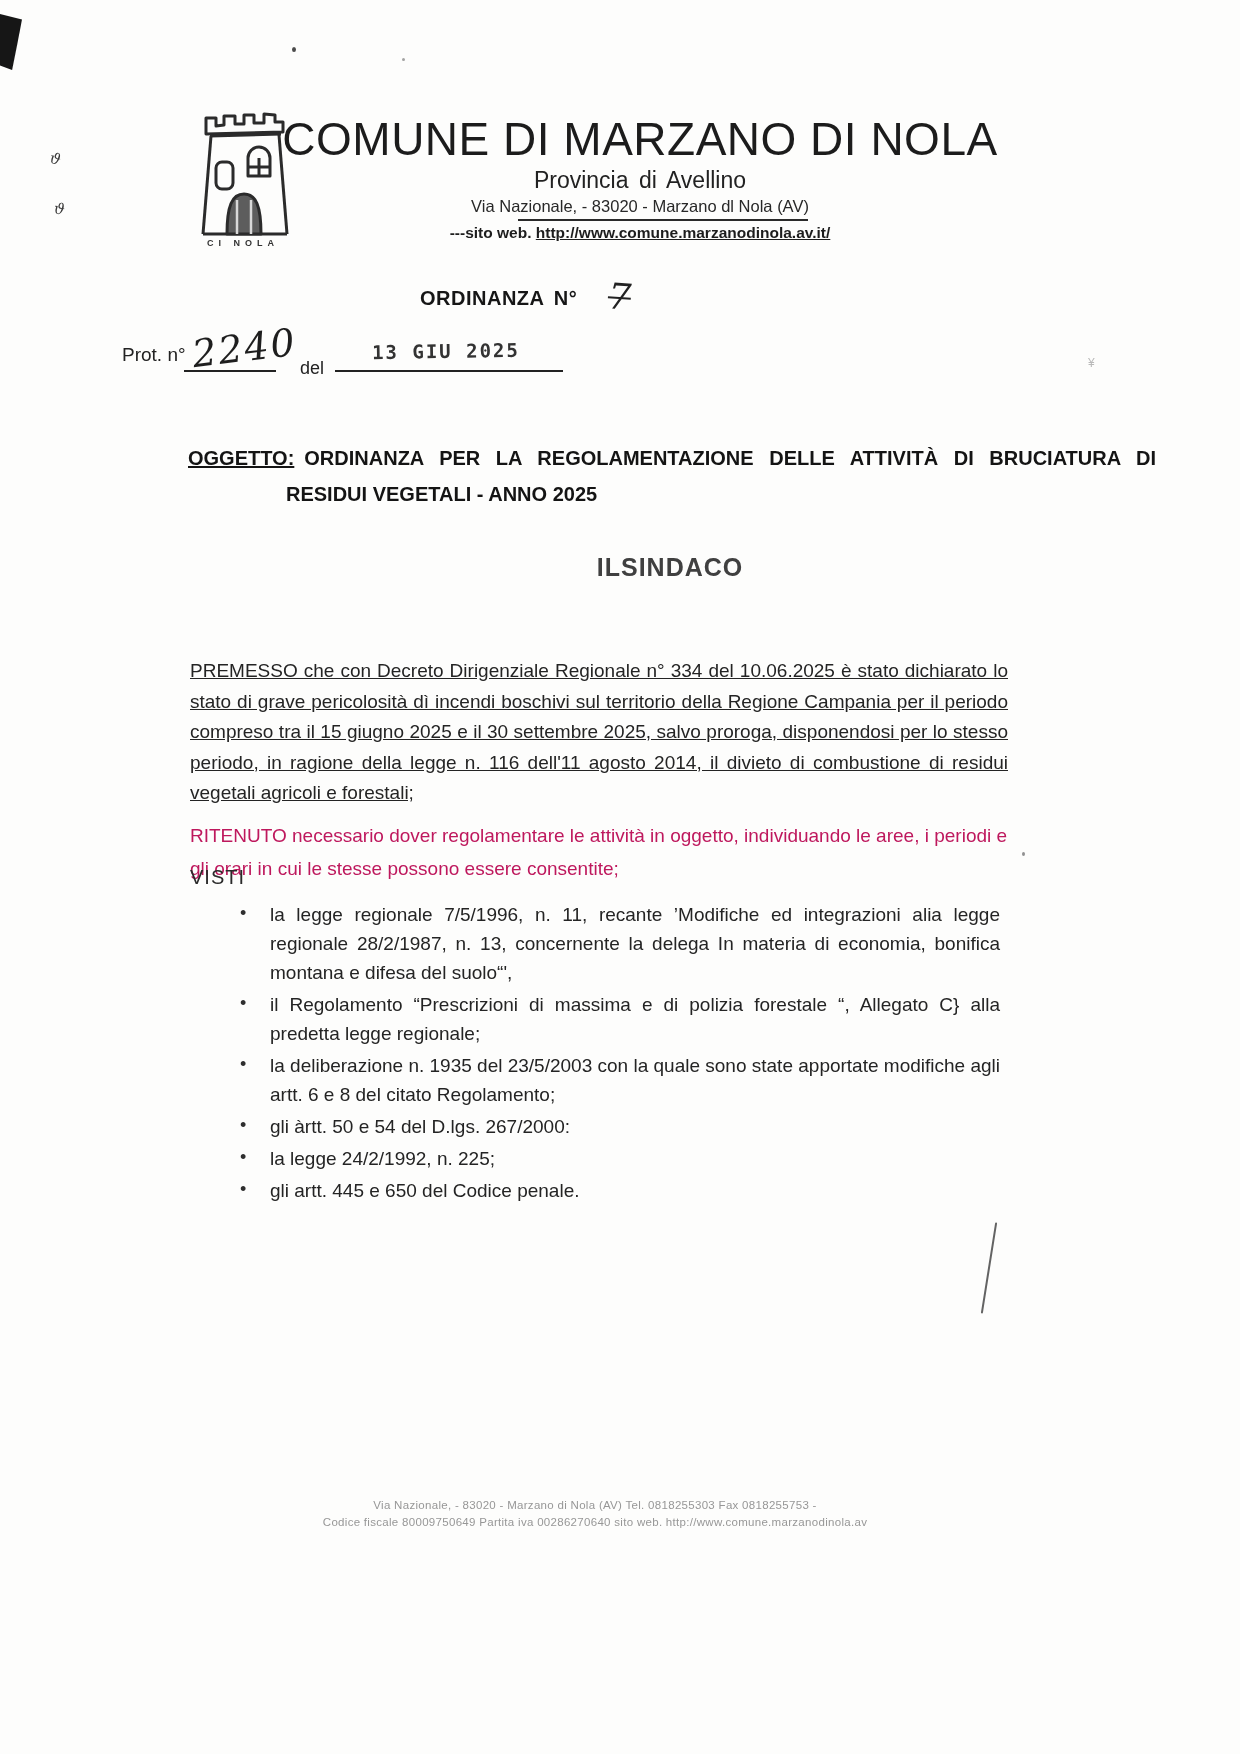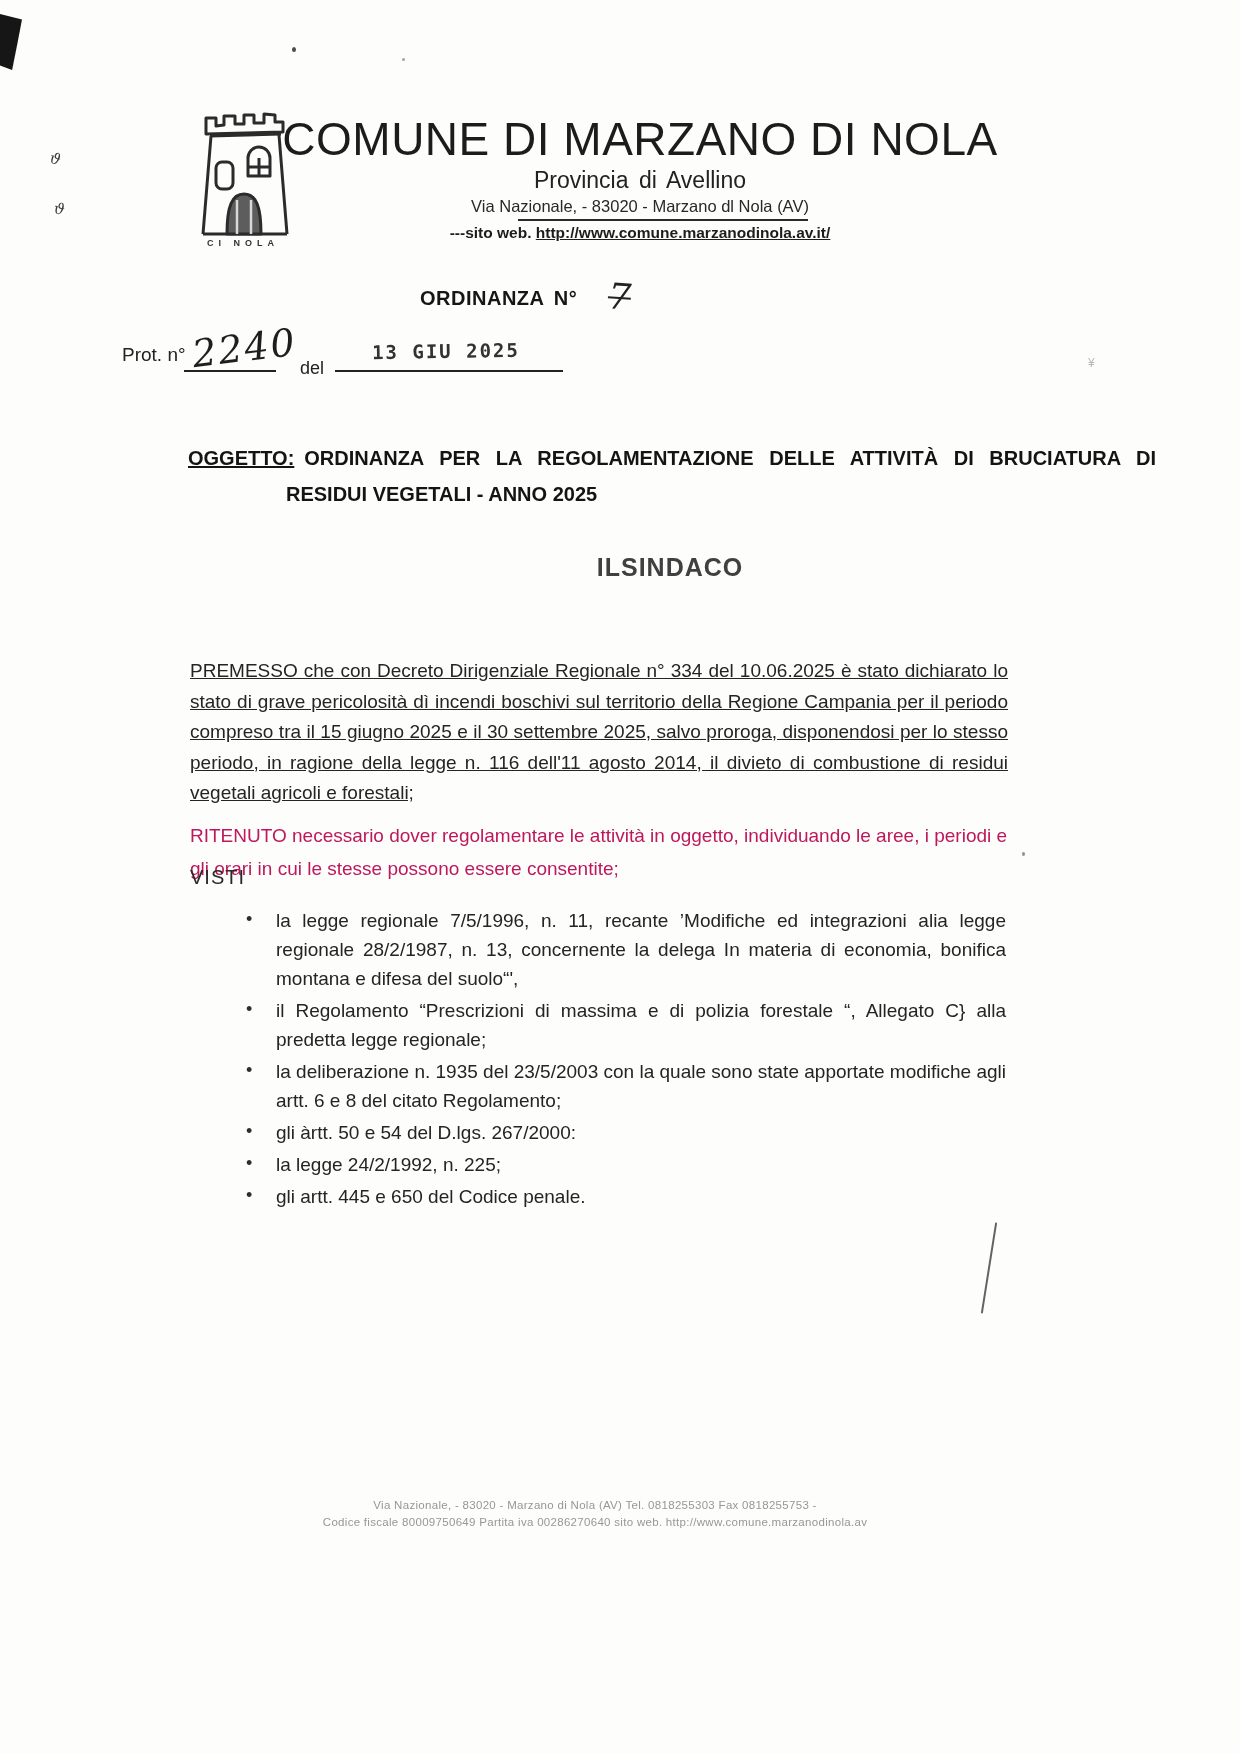--- a/index.html
+++ b/index.html
@@ -50,21 +50,21 @@
     text-align:justify;padding-left:98px;text-indent:-98px;}
   .subject .sub-label{margin-right:10px;text-decoration:underline;}
   
   .sindaco{position:absolute;left:240px;top:553px;width:860px;text-align:center;
     font-size:25px;font-weight:bold;letter-spacing:1px;color:#404040;}
   .premesso{position:absolute;left:190px;top:637px;width:818px;
     font-size:19px;line-height:30.5px;text-align:justify;color:#242424;text-decoration:underline;}
   .ritenuto{position:absolute;left:190px;top:800px;width:838px;
     font-size:19px;line-height:33px;color:#be185d;}
   .visti{position:absolute;left:190px;top:866px;font-size:20px;color:#2a2a2a;letter-spacing:1px;}
-  .visti-list{position:absolute;left:228px;top:890px;width:762px;margin:16px;padding:0;list-style:none;
+  .visti-list{position:absolute;left:228px;top:890px;width:762px;margin:10px;padding:0;list-style:none;
     font-size:19px;line-height:29px;color:#242424;}
   .visti-list li{position:relative;padding-left:32px;margin-bottom:3px;text-align:justify;}
   .visti-list li::before{content:"\2022";position:absolute;left:2px;top:-1px;font-size:18px;color:#2e2e2e;}
   
   .footer{position:absolute;left:170px;top:1497px;width:850px;text-align:center;
     font-size:11.5px;line-height:17px;color:#979797;letter-spacing:.3px;}
 </style>
 </head>
 <body>
 

